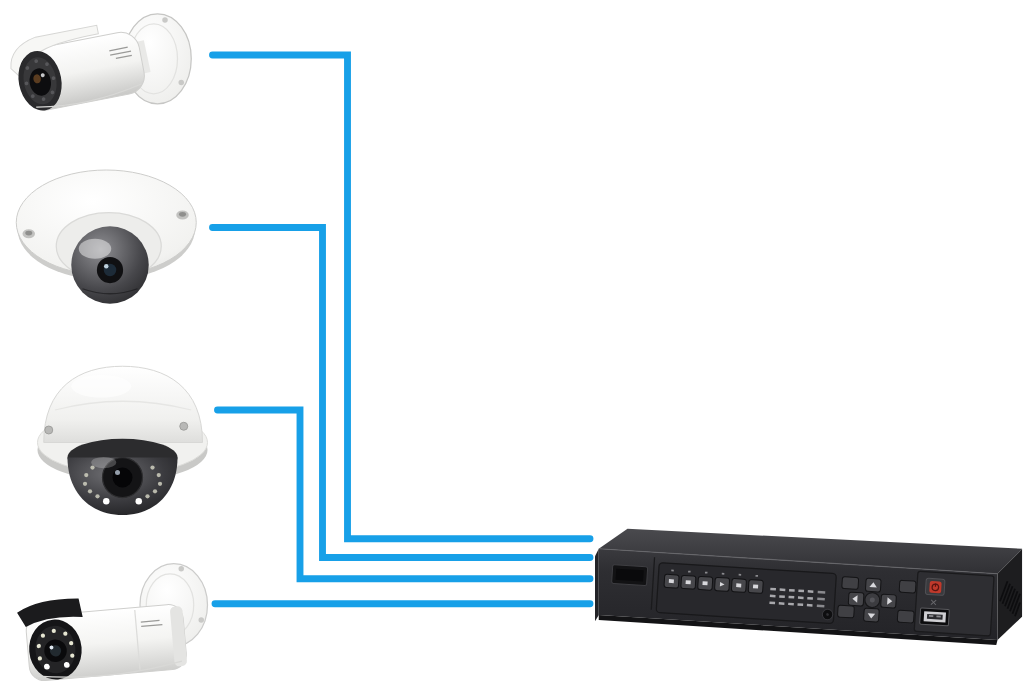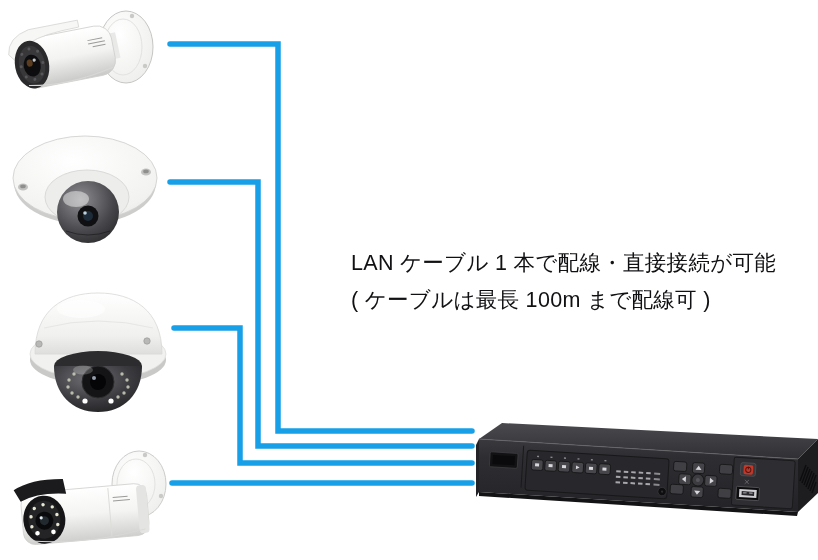--- a/index.html
+++ b/index.html
@@ -315,18 +315,14 @@
       <g>
         <rect x="260" y="31" width="23" height="13" rx="1" fill="#0c0c0e" stroke="#5a5a5e" stroke-width=".8"></rect>
         <rect x="263" y="33.5" width="17.5" height="8" fill="#cfcfd3"></rect>
         <rect x="265.5" y="35.5" width="12.5" height="4" fill="#2a2a2e"></rect>
         <rect x="267" y="36.3" width="3.5" height="1.4" fill="#8a8a8e"></rect>
           <rect x="273" y="36.3" width="3.5" height="1.4" fill="#8a8a8e"></rect>
       </g>
     </g>
   </svg>
 
-  <div class="note">
-    <div>LAN ケーブル 1 本で配線・直接接続が可能</div>
-    <div>( ケーブルは最長 100m まで配線可 )</div>
-  </div>
 
 </div>
 
 </body></html>

